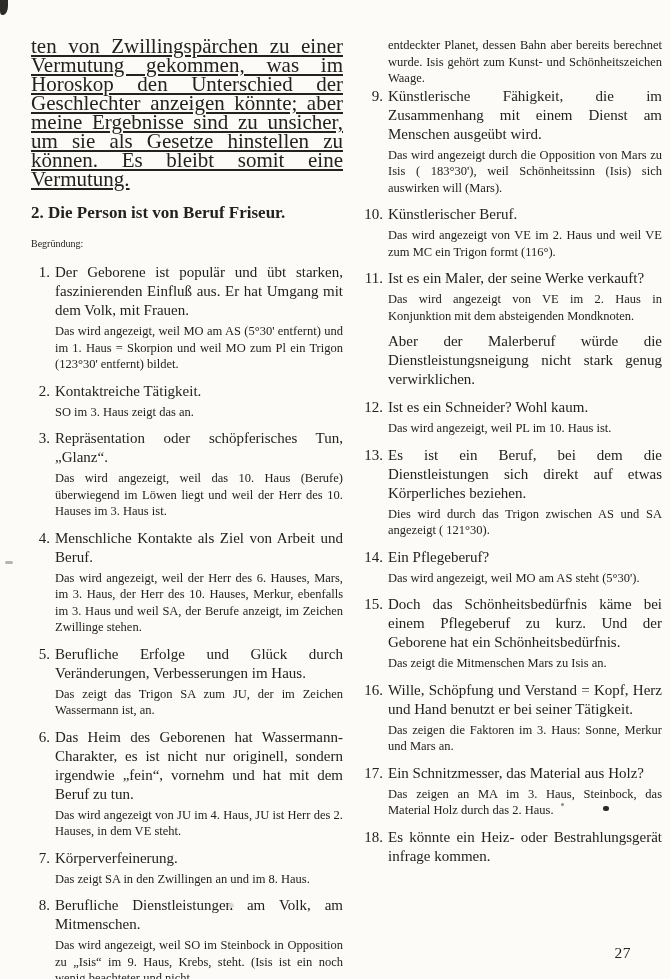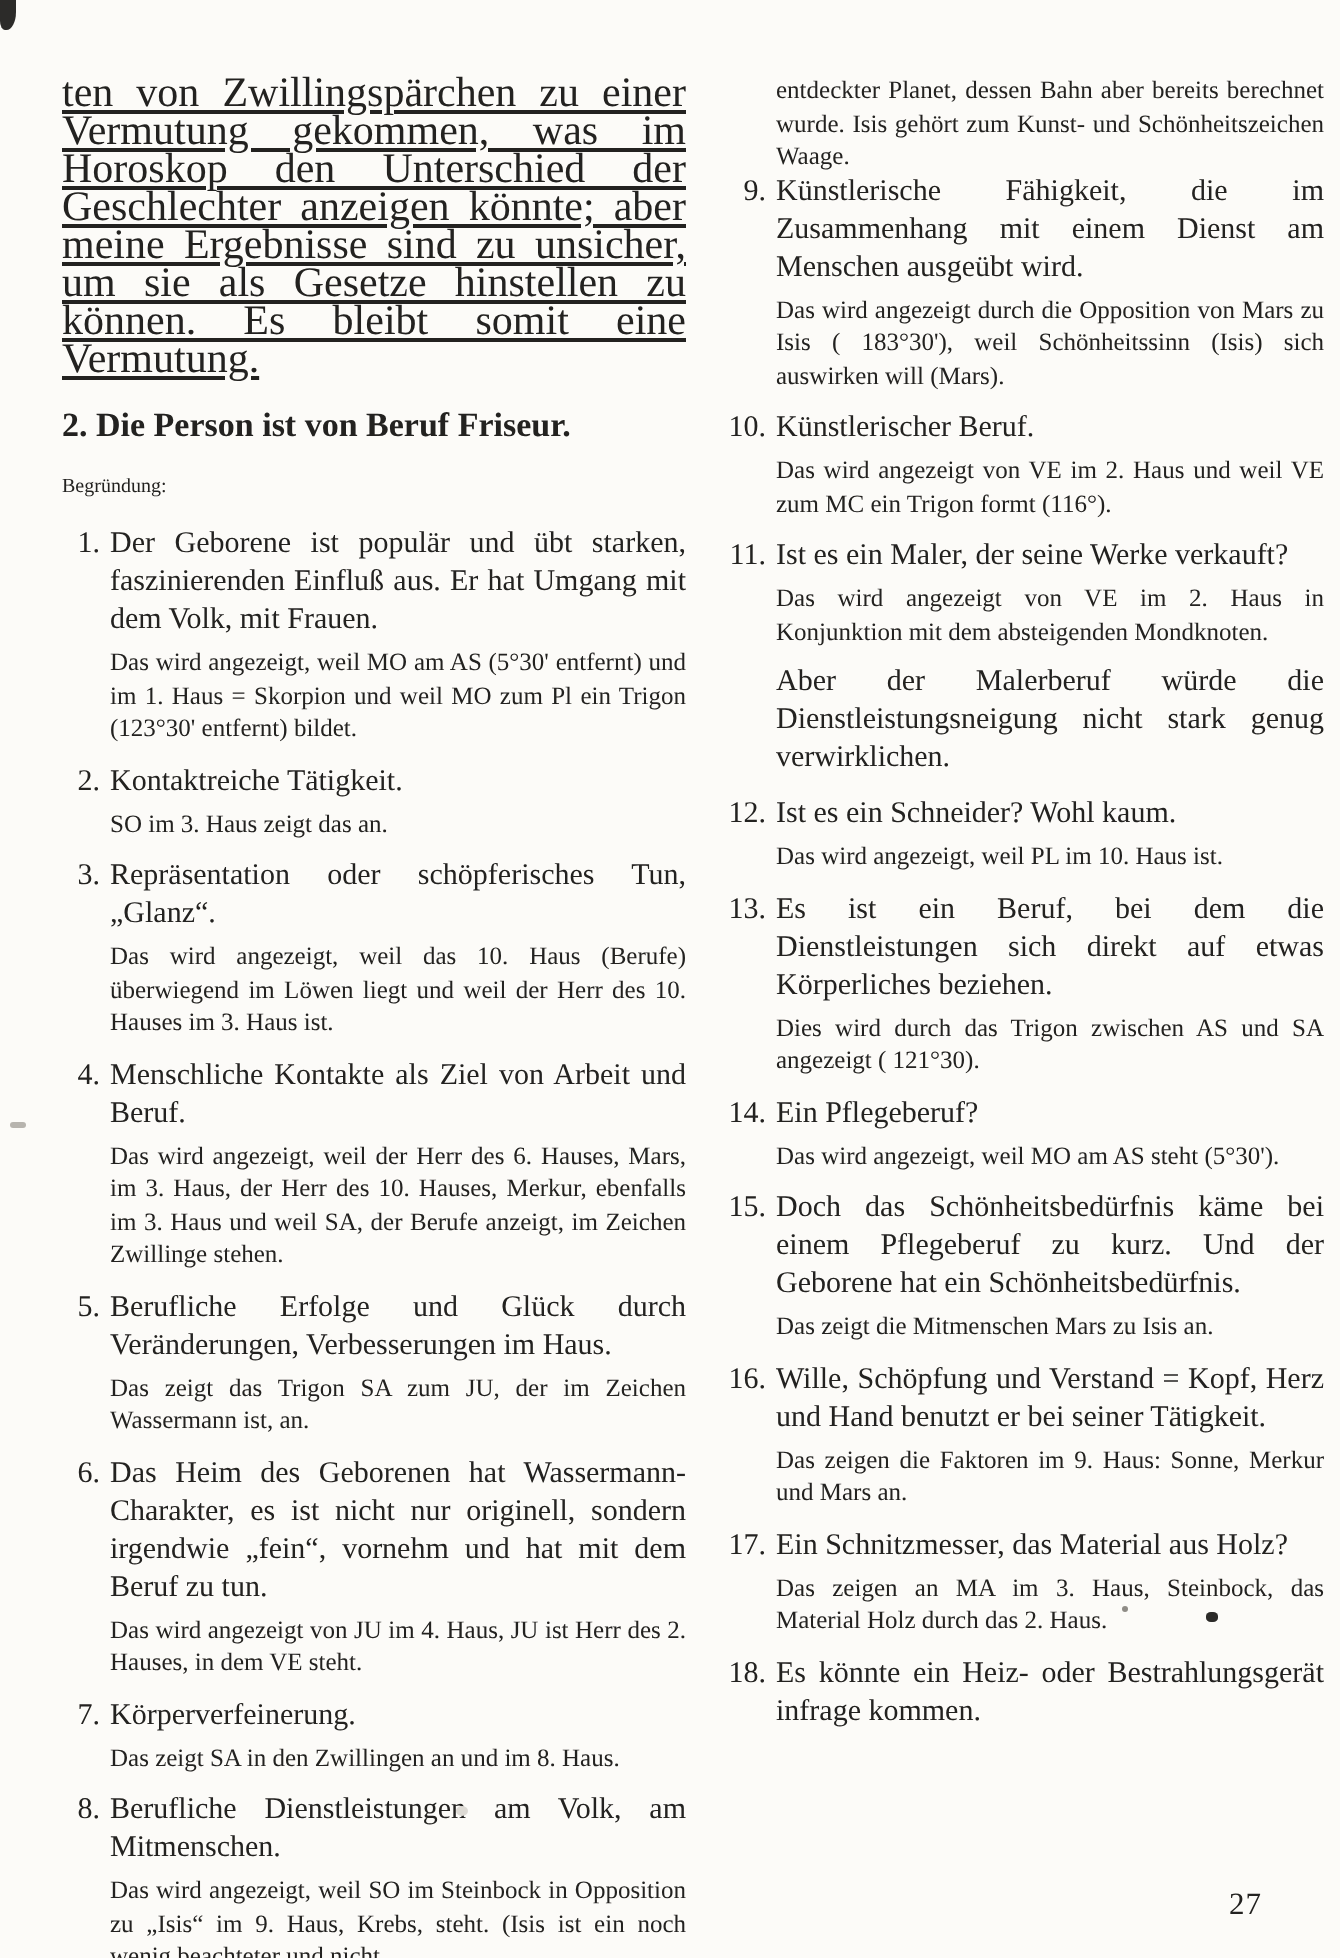--- a/index.html
+++ b/index.html
@@ -185,21 +185,21 @@
       <div class="num">15.</div>
       <div class="body">
         <p class="claim">Doch das Schönheitsbedürfnis käme bei einem Pflegeberuf zu kurz. Und der Geborene hat ein Schönheitsbedürfnis.</p>
         <p class="note">Das zeigt die Mitmenschen Mars zu Isis an.</p>
       </div>
     </div>
     <div class="item">
       <div class="num">16.</div>
       <div class="body">
         <p class="claim">Wille, Schöpfung und Verstand = Kopf, Herz und Hand benutzt er bei seiner Tätigkeit.</p>
-        <p class="note">Das zeigen die Faktoren im 9. Haus: Sonne, Merkur und Mars an.</p>
+        <p class="note">Das zeigen die Faktoren im 3. Haus: Sonne, Merkur und Mars an.</p>
       </div>
     </div>
     <div class="item">
       <div class="num">17.</div>
       <div class="body">
         <p class="claim">Ein Schnitzmesser, das Material aus Holz?</p>
         <p class="note">Das zeigen an MA im 3. Haus, Steinbock, das Material Holz durch das 2. Haus.</p>
       </div>
     </div>
     <div class="item">

